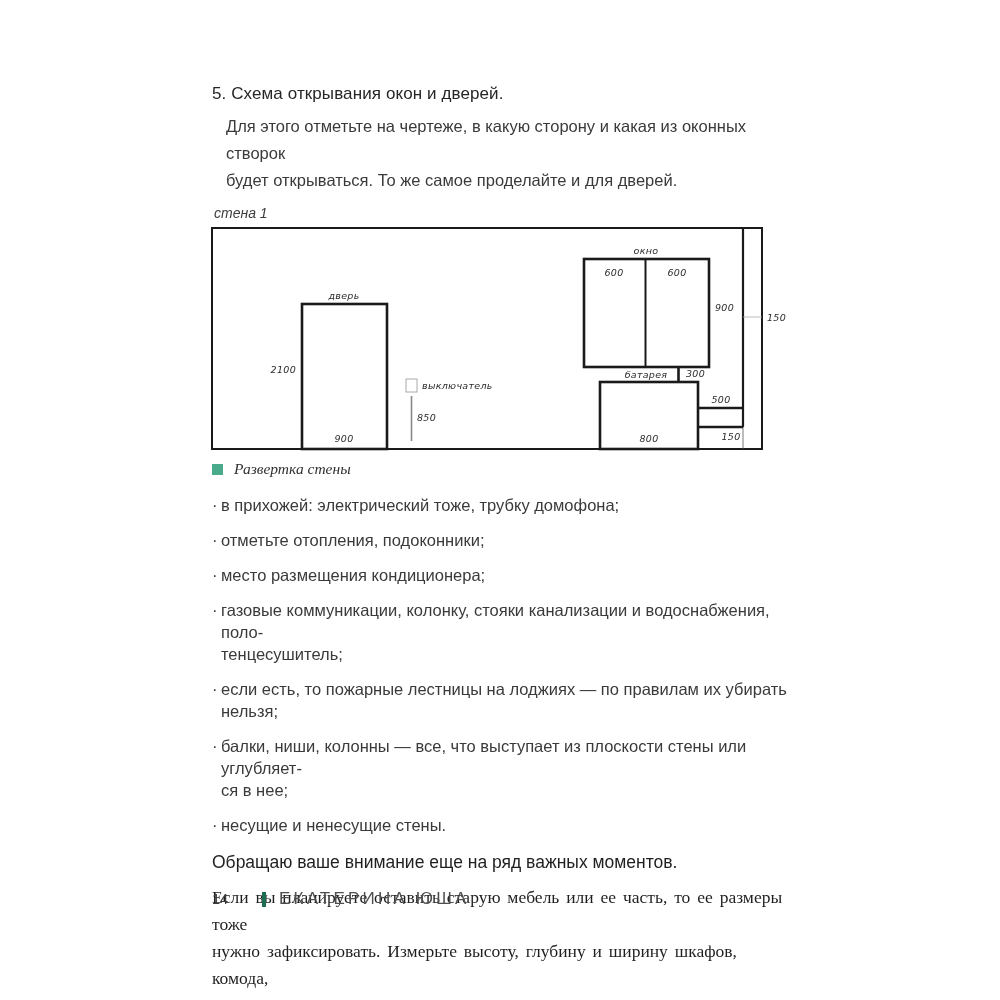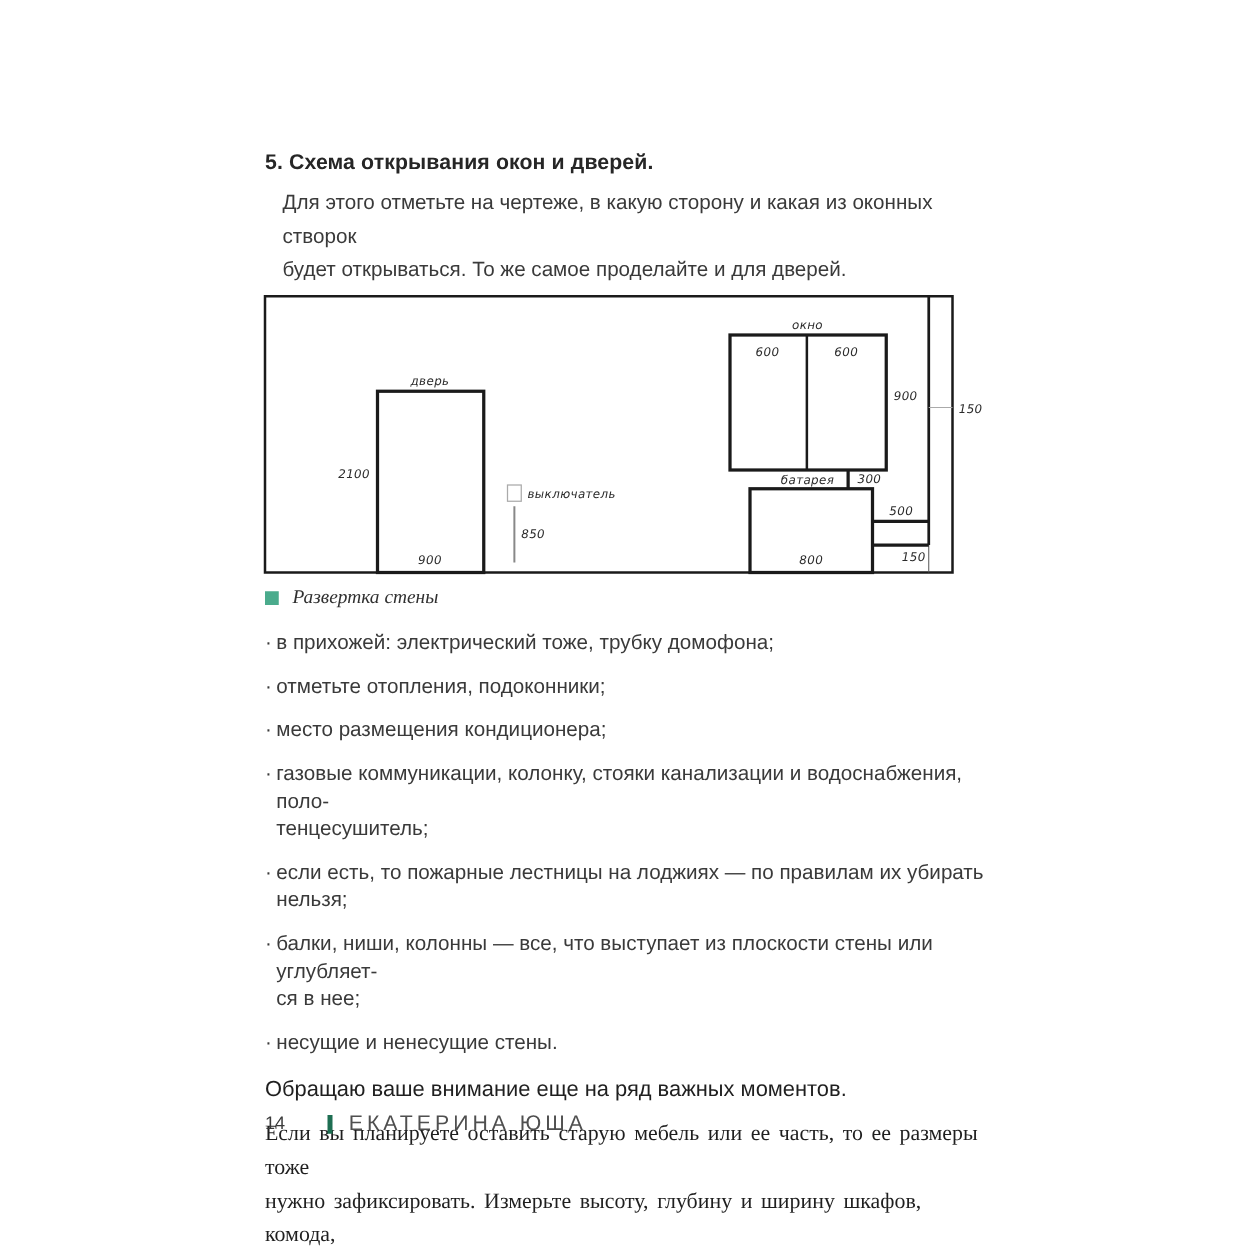--- a/index.html
+++ b/index.html
@@ -2,21 +2,21 @@
 <html><head>
 <meta charset="utf-8">
 <style>
   html,body{margin:0;padding:0;}
   body{
     width:1000px;height:1000px;background:#ffffff;position:relative;
     font-family:"Liberation Sans",sans-serif;color:#2e2e2e;overflow:hidden;
   }
   .content{position:absolute;left:212px;top:0;width:578px;}
   .h1{
-    margin:0;padding-top:120px;font-size:17px;font-weight:bold;color:#262626;
+    margin:0;padding-top:84px;font-size:17px;font-weight:normal;color:#262626;
     letter-spacing:0.1px;
   }
   .intro{
     margin:9px 0 0 14px;font-size:16.5px;line-height:27px;color:#3a3a3a;
     white-space:pre-line;
   }
   .wall-label{
     margin:11px 0 0 2px;font-size:14px;font-style:italic;color:#3c3c3c;
   }
   svg.diagram{display:block;margin:4px 0 0 -3px;}
@@ -60,20 +60,21 @@
 </head>
 <body>
 
 <div class="content">
 
   <h1 class="h1">5. Схема открывания окон и дверей.</h1>
 
   <p class="intro">Для этого отметьте на чертеже, в какую сторону и какая из оконных створок
 будет открываться. То же самое проделайте и для дверей.</p>
 
+  <div class="wall-label">стена 1</div>
 
   <svg class="diagram" width="585" height="232" viewBox="0 0 585 232" xmlns="http://www.w3.org/2000/svg">
 
     <rect x="3" y="3" width="550" height="221" fill="#ffffff" stroke="#1a1a1a" stroke-width="2"></rect>
 
     <line x1="534" y1="3" x2="534" y2="202" stroke="#1a1a1a" stroke-width="2.2"></line>
     <line x1="534" y1="202" x2="534" y2="224" stroke="#555555" stroke-width="0.8"></line>
     <line x1="534" y1="92" x2="553" y2="92" stroke="#aaaaaa" stroke-width="0.8"></line>
     <text class="dim" x="558" y="96" text-anchor="start">150</text>
 

